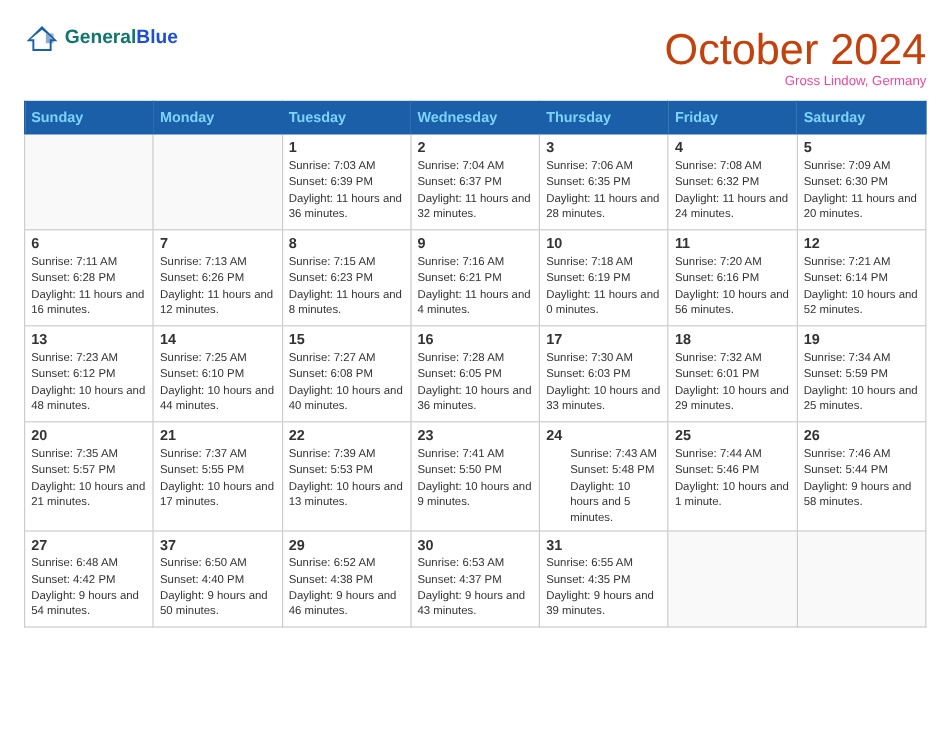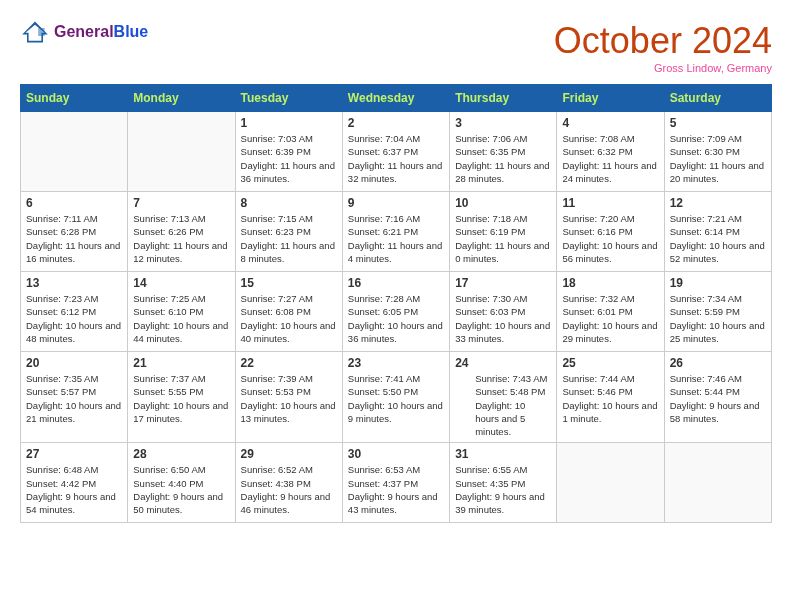--- a/index.html
+++ b/index.html
@@ -37,21 +37,21 @@
       font-size: 11px;
       color: #ec4899;
     }
     table {
       width: 100%;
       border-collapse: collapse;
       table-layout: fixed;
     }
     th {
       background-color: #1a5fa8;
-      color: #bef264;
+      color: #7dd3fc;
       font-size: 12px;
       font-weight: bold;
       padding: 6px 5px;
       text-align: left;
       border: 1px solid #1a5fa8;
     }
     td {
       border: 1px solid #ccc;
       vertical-align: top;
       padding: 4px 5px;
@@ -81,21 +81,21 @@
 <div class="header">
   <div class="logo">
     <svg class="logo-icon" viewBox="0 0 36 30">
       <rect x="0" y="0" width="36" height="30" fill="white"></rect>
       <polygon points="18,2 34,18 28,18 28,28 8,28 8,18 2,18" fill="#1a5fa8"></polygon>
       <polygon points="18,6 30,16 26,16 26,26 10,26 10,16 6,16" fill="white"></polygon>
       <polygon points="22,10 30,10 30,20 22,20" fill="#1a5fa8" opacity="0.5"></polygon>
     </svg>
     <div>
       <div style="display:flex;align-items:baseline;gap:0px;">
-        <span style="font-size:16px;font-weight:bold;color:#701a75;">General</span>
+        <span style="font-size:16px;font-weight:bold;color:#0f766e;">General</span>
           <span style="font-size:16px;font-weight:bold;color:#1d4ed8;">Blue</span>
       </div>
     </div>
   </div>
   <div class="title-block">
     <div class="month-title">October 2024</div>
     <div class="location">Gross Lindow, Germany</div>
   </div>
 </div>
 
@@ -279,21 +279,21 @@
         </td>
       </tr>
       <tr>
         <td>
           <div class="day-number">27</div>
           <div class="day-info" style="white-space: pre-line;">Sunrise: 6:48 AM
 Sunset: 4:42 PM
 Daylight: 9 hours and 54 minutes.</div>
         </td>
         <td>
-          <div class="day-number">28</div>
+          <div class="day-number">37</div>
           <div class="day-info" style="white-space: pre-line;">Sunrise: 6:50 AM
 Sunset: 4:40 PM
 Daylight: 9 hours and 50 minutes.</div>
         </td>
         <td>
           <div class="day-number">29</div>
           <div class="day-info" style="white-space: pre-line;">Sunrise: 6:52 AM
 Sunset: 4:38 PM
 Daylight: 9 hours and 46 minutes.</div>
         </td>

